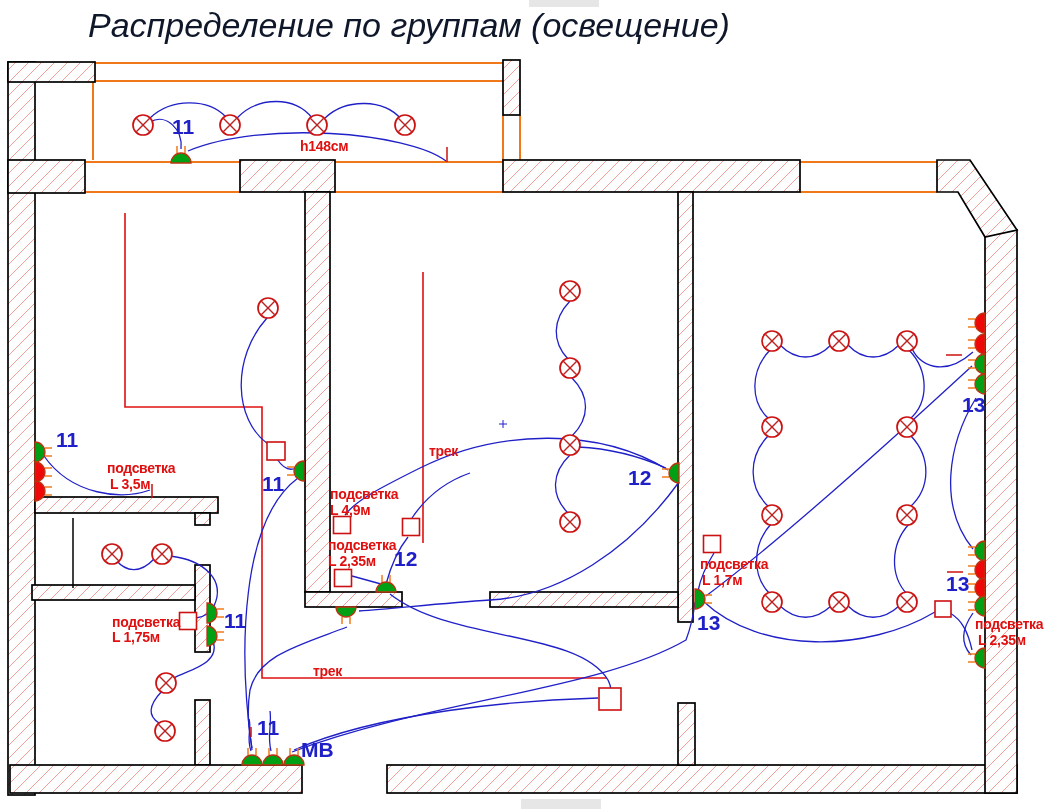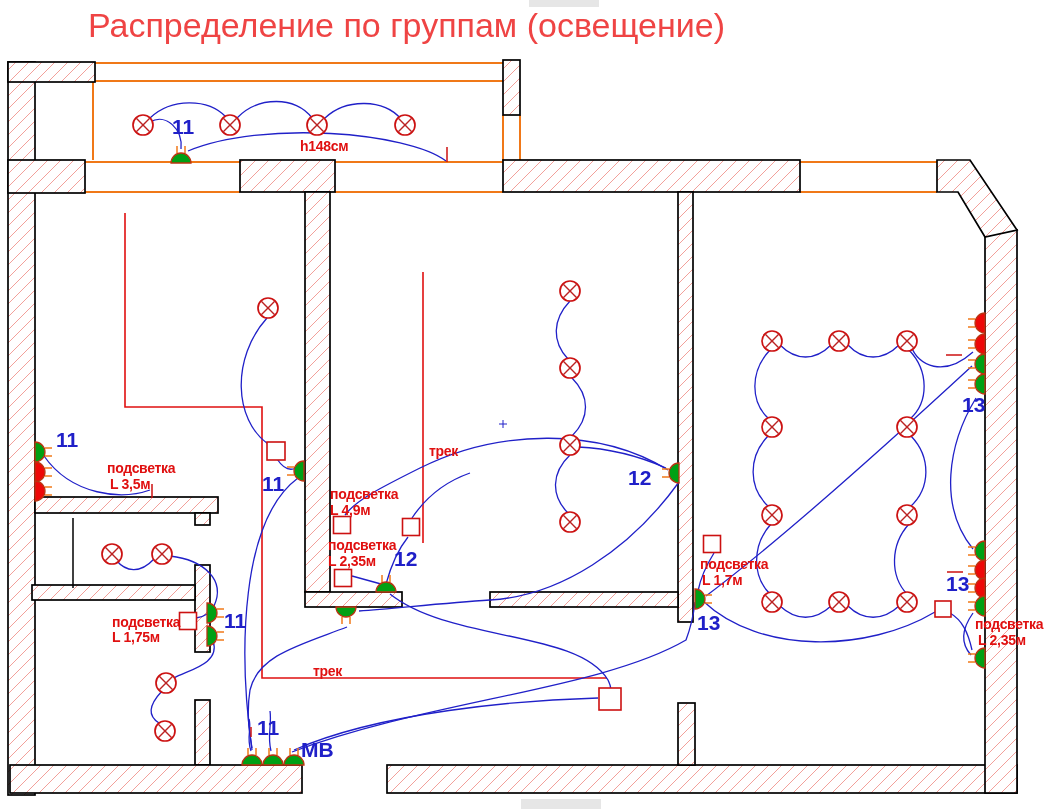--- a/index.html
+++ b/index.html
@@ -276,14 +276,14 @@
         <text x="301" y="757" fill="#2020c8" font-size="21" font-weight="700">МВ</text>
         <text x="394" y="566" fill="#2020c8" font-size="21" font-weight="700">12</text>
         <text x="628" y="485" fill="#2020c8" font-size="21" font-weight="700">12</text>
         <text x="962" y="412" fill="#2020c8" font-size="21" font-weight="700">13</text>
         <text x="946" y="591" fill="#2020c8" font-size="21" font-weight="700">13</text>
         <text x="697" y="630" fill="#2020c8" font-size="21" font-weight="700">13</text>
         <line x1="499" y1="424" x2="507" y2="424" stroke="#2020c8" stroke-width="1"></line>
         <line x1="503" y1="420" x2="503" y2="428" stroke="#2020c8" stroke-width="1"></line>
       </g>
   </svg>
-  <div id="title" style="color: #ef4444;">Распределение по группам (освещение)</div>
+  <div id="title" style="color: #0f172a; font-style: italic;">Распределение по группам (освещение)</div>
 </div>
 
 </body></html>

